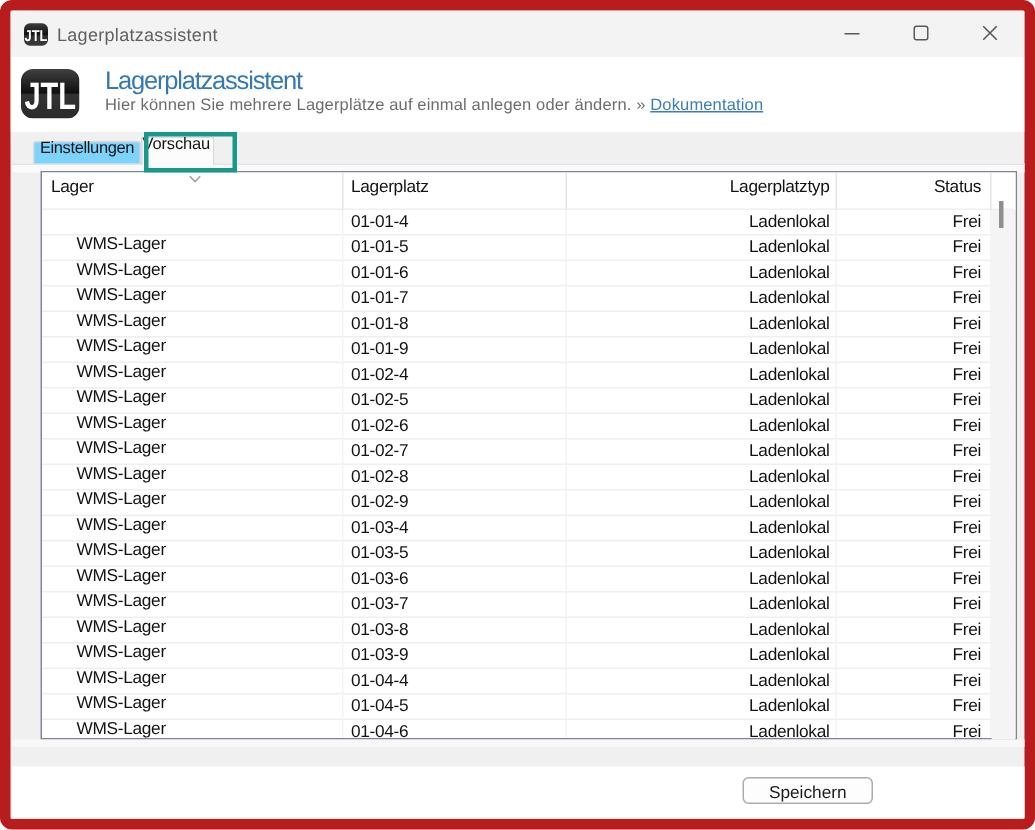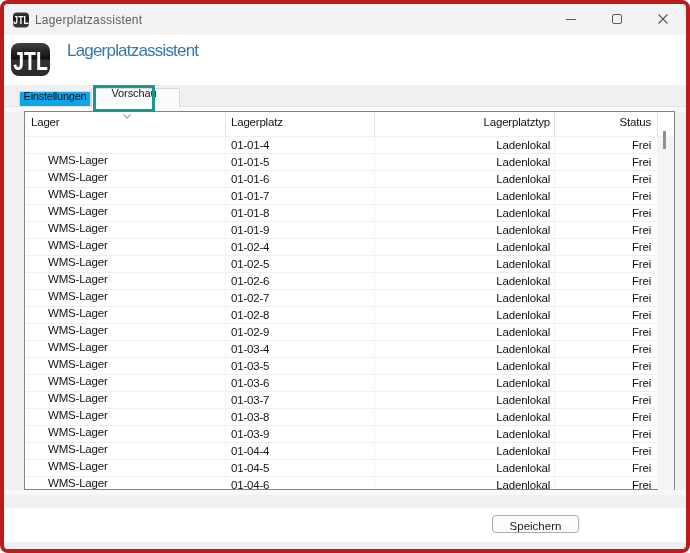--- a/index.html
+++ b/index.html
@@ -1,34 +1,34 @@
 <!DOCTYPE html>
 <html><head><meta charset="utf-8">
 <style>
 *{margin:0;padding:0;box-sizing:border-box;}
 html,body{width:690px;height:553px;background:#fff;font-family:"Liberation Sans",sans-serif;}
-.win{position:absolute;left:0;top:0;width:690px;height:553px;border:4px solid #b91c1c;
+.win{position:absolute;left:0;top:0;width:690px;height:553px;border:7px solid #b91c1c;
  border-radius:8px;overflow:hidden;background:#f0f0f0;}
 
 .tbar{position:absolute;left:0;top:0;width:100%;height:31px;background:#f3f3f3;}
 .ticon{position:absolute;left:9px;top:8px;}
 .ttext{position:absolute;left:31px;top:8.5px;font-size:12px;color:#606060;letter-spacing:0.2px;}
 .wbtn{position:absolute;top:0;width:46px;height:31px;}
 
 .hdr{position:absolute;left:0;top:31px;width:100%;height:50px;background:#fff;}
 .logo{position:absolute;left:7px;top:8px;}
 .h1{position:absolute;left:63px;top:6px;font-size:17px;letter-spacing:-0.8px;color:#3579b2;}
 .sub{position:absolute;left:63px;top:26px;font-size:11px;color:#6d6d6d;letter-spacing:0.1px;}
 .sub a{color:#3b7cba;text-decoration:underline;}
 .sub .gg{color:#6d6d6d;}
 
-.tab1{position:absolute;left:15px;top:87px;width:72px;height:15px;background:#0ea5e9;
+.tab1{position:absolute;left:15px;top:87px;width:72px;height:15px;background:#7dd3fc;
  border:1px solid #d9d9d9;border-bottom:none;border-radius:2px 2px 0 0;
  font-size:11px;letter-spacing:-0.25px;color:#161616;text-align:center;line-height:8px;}
-.tab2{position:absolute;left:87px;top:84px;width:89px;height:19px;background:#fcfcfc;
+.tab2{position:absolute;left:87px;top:84px;width:49px;height:19px;background:#fcfcfc;
  border:1px solid #d9d9d9;border-bottom:none;border-radius:2px 2px 0 0;z-index:2;
  font-size:11px;letter-spacing:-0.1px;color:#161616;text-align:center;line-height:9px;padding-right:3px;}
 .lightstrip{position:absolute;left:1px;top:102px;width:687px;height:6px;background:#fafafa;border-top:1px solid #e4e4e4;}
 .teal{position:absolute;left:89px;top:81px;width:62px;height:27px;border:3px solid #18998b;z-index:5;}
 
 .tbl{position:absolute;left:20px;top:107px;width:651px;height:379px;background:#fff;
  border:1px solid #7f8590;font-size:11.5px;letter-spacing:-0.2px;color:#131313;}
 .thead{position:absolute;left:0;top:0;width:100%;height:25px;background:#fff;border-bottom:1px solid #f0f0f0;}
 .thead .hl{position:absolute;top:4px;font-size:11.5px;color:#131313;}
 .vline{position:absolute;top:0;width:1px;}
@@ -81,20 +81,21 @@
       <stop offset="0" stop-color="#414141"></stop>
             <stop offset="0.48" stop-color="#0f0f0f"></stop>
       <stop offset="0.52" stop-color="#333"></stop>
             <stop offset="1" stop-color="#2a2a2a"></stop>
           </linearGradient>
         </defs>
     <rect x="0" y="0" width="39" height="33" rx="8" fill="url(#g2)"></rect>
     <text x="19.5" y="27" font-family="Liberation Sans" font-weight="bold" font-size="25.5" fill="#fff" text-anchor="middle" transform="translate(19.5,27) scale(0.76,1) translate(-19.5,-27)">JTL</text>
   </svg>
   <div class="h1">Lagerplatzassistent</div>
+  <div class="sub">Hier können Sie mehrere Lagerplätze auf einmal anlegen oder ändern. <span class="gg">»</span> <a>Dokumentation</a></div>
  </div>
  <div class="lightstrip"></div>
  <div class="tab1">Einstellungen</div>
  <div class="tab2">Vorschau</div>
  <div class="teal"></div>
  <div class="tbl">
    <div class="thead">
      <span class="hl" style="left:6px">Lager</span>
      <span class="hl" style="left:206px">Lagerplatz</span>
      <span class="hl" style="right:124px">Lagerplatztyp</span>

